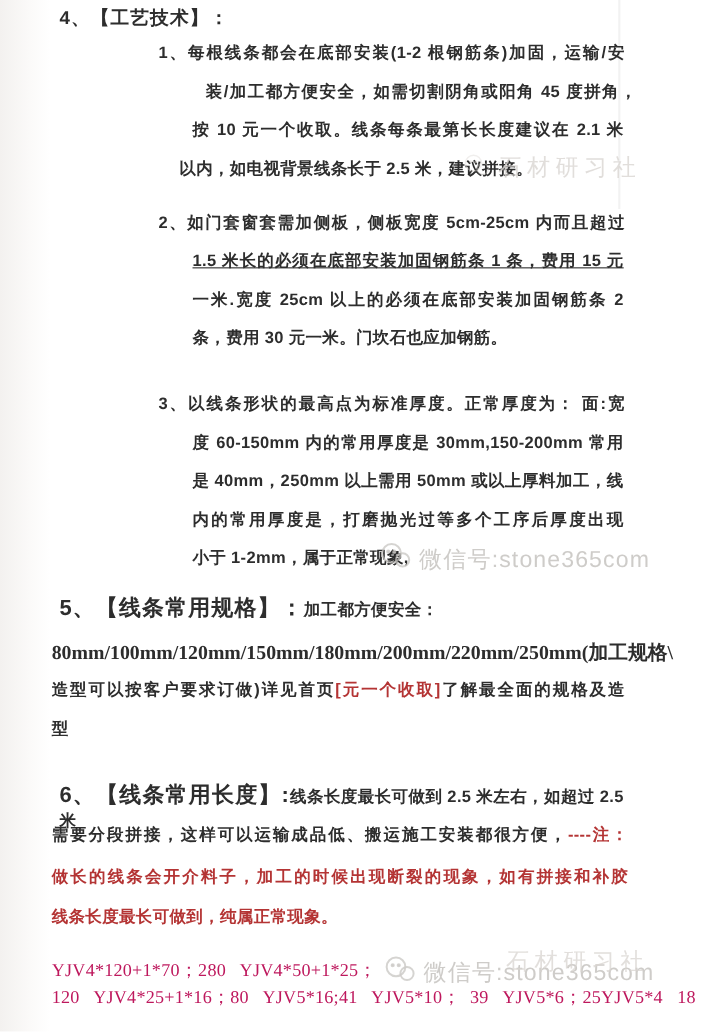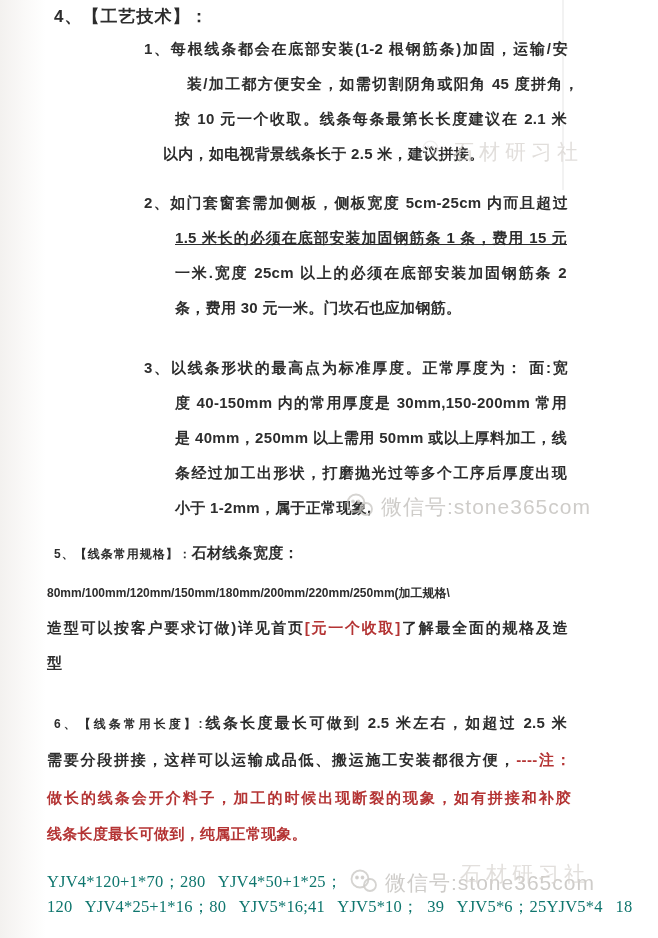--- a/index.html
+++ b/index.html
@@ -33,27 +33,27 @@
     line-height:22px;
     white-space:normal;
   }
   .j{
     text-align:justify;
     text-align-last:justify;
     text-justify:inter-character;
   }
   .nw{white-space:nowrap;}
   .hd{font-size:17px;font-weight:800;letter-spacing:1px;}
-  .hd-inline{font-size:12px;font-weight:800;letter-spacing:1px;}
+  .hd-inline{font-size:20px;font-weight:800;letter-spacing:1px;}
   .red{color:var(--red);}
   .serif{
     font-family:"Liberation Serif",serif;
     font-weight:400;
     font-size:16.5px;
-    color:#0f766e;
+    color:#be185d;
     white-space:pre;
     letter-spacing:0.2px;
   }
   .wm{
     position:absolute;
     display:flex;
     align-items:center;
     gap:7px;
     color:rgba(198,195,192,0.85);
     font-weight:500;
@@ -85,29 +85,29 @@
   <div class="t j" style="left:175px;top:73px;width:392px;margin-left:12px;">装/加工都方便安全，如需切割阴角或阳角 45 度拼角，</div>
   <div class="t j" style="left:175px;top:108px;width:392px;">按 10 元一个收取。线条每条最第长长度建议在 2.1 米</div>
   <div class="t nw" style="left:163px;top:143px;">以内，如电视背景线条长于 2.5 米，建议拼接。</div>
 
   <div class="t j" style="left:144px;top:192px;width:424px;">2、如门套窗套需加侧板，侧板宽度 5cm-25cm 内而且超过</div>
   <div class="t j" style="left:175px;top:227px;width:392px;text-decoration:underline;">1.5 米长的必须在底部安装加固钢筋条 1 条，费用 15 元</div>
   <div class="t j" style="left:175px;top:262px;width:392px;">一米.宽度 25cm 以上的必须在底部安装加固钢筋条 2</div>
   <div class="t nw" style="left:175px;top:297px;">条，费用 30 元一米。门坎石也应加钢筋。</div>
 
   <div class="t j" style="left:144px;top:357px;width:424px;">3、以线条形状的最高点为标准厚度。正常厚度为： 面:宽</div>
-  <div class="t j" style="left:175px;top:392px;width:392px;">度 40-150mm 内的常用厚度是 30mm,150-200mm 常用</div>
+  <div class="t j" style="left:175px;top:392px;width:392px;">度 60-150mm 内的常用厚度是 30mm,150-200mm 常用</div>
   <div class="t j" style="left:175px;top:427px;width:392px;">是 40mm，250mm 以上需用 50mm 或以上厚料加工，线</div>
-  <div class="t j" style="left:175px;top:462px;width:392px;">条经过加工出形状，打磨抛光过等多个工序后厚度出现</div>
+  <div class="t j" style="left:175px;top:462px;width:392px;">内的常用厚度是，打磨抛光过等多个工序后厚度出现</div>
   <div class="t nw" style="left:175px;top:497px;">小于 1-2mm，属于正常现象,</div>
 
   <div class="t nw" style="left:54px;top:542px;">
-    <span class="hd-inline">5、【线条常用规格】：</span><span>石材线条宽度：</span>
+    <span class="hd-inline">5、【线条常用规格】：</span><span>加工都方便安全：</span>
   </div>
-  <div class="t nw" style="left:47px;top:582px;font-size:12px;letter-spacing:0;">80mm/100mm/120mm/150mm/180mm/200mm/220mm/250mm(加工规格\</div>
+  <div class="t nw" style="left:47px;top:582px;font-size:18px;letter-spacing:0;font-family:Liberation Serif, serif;">80mm/100mm/120mm/150mm/180mm/200mm/220mm/250mm(加工规格\</div>
   <div class="t j" style="left:47px;top:617px;width:521px;">
     <span>造型可以按客户要求订做)详见首页</span><span class="red">[元一个收取]</span><span>了解最全面的规格及造</span>
   </div>
   <div class="t nw" style="left:47px;top:652px;">型</div>
 
   <div class="t j" style="left:54px;top:712px;width:513px;">
     <span class="hd-inline">6、【线条常用长度】:</span><span>线条长度最长可做到 2.5 米左右，如超过 2.5 米</span>
   </div>
   <div class="t j" style="left:47px;top:749px;width:524px;">
     <span>需要分段拼接，这样可以运输成品低、搬运施工安装都很方便，</span><span class="red">----注：</span>

